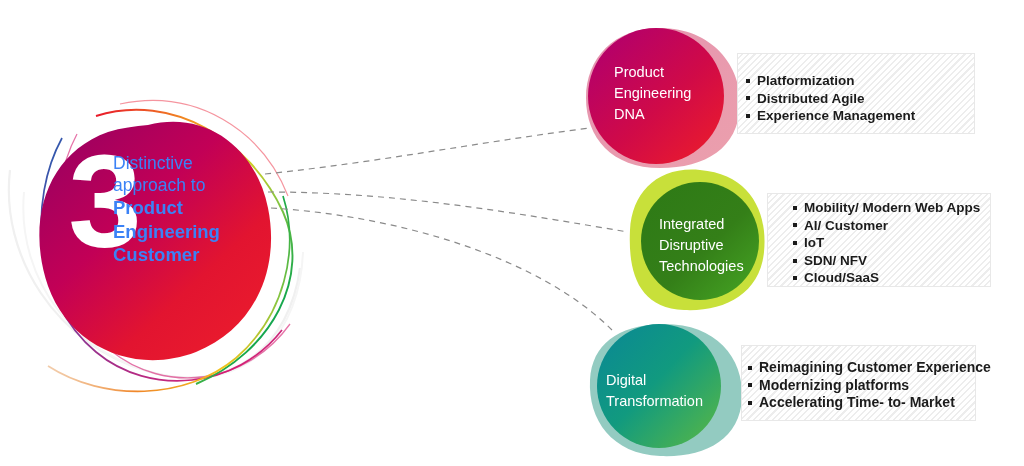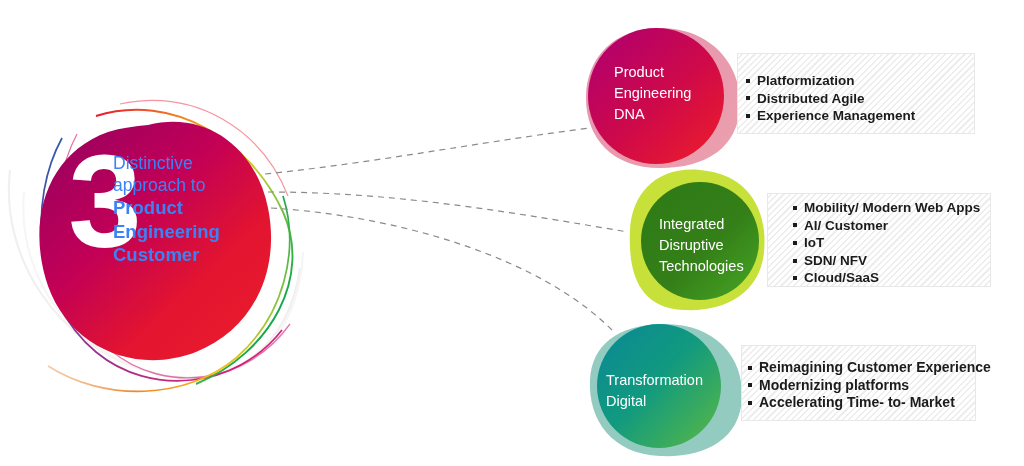--- a/index.html
+++ b/index.html
@@ -252,17 +252,17 @@
     <div>Product</div>
     <div>Engineering</div>
     <div>DNA</div>
   </div>
   <div class="bubble-label" id="bubble-label-2">
     <div>Integrated</div>
     <div>Disruptive</div>
     <div>Technologies</div>
   </div>
   <div class="bubble-label" id="bubble-label-3">
+    <div>Digital</div>
     <div>Transformation</div>
-    <div>Digital</div>
   </div>
 
 </div>
 
 </body></html>

